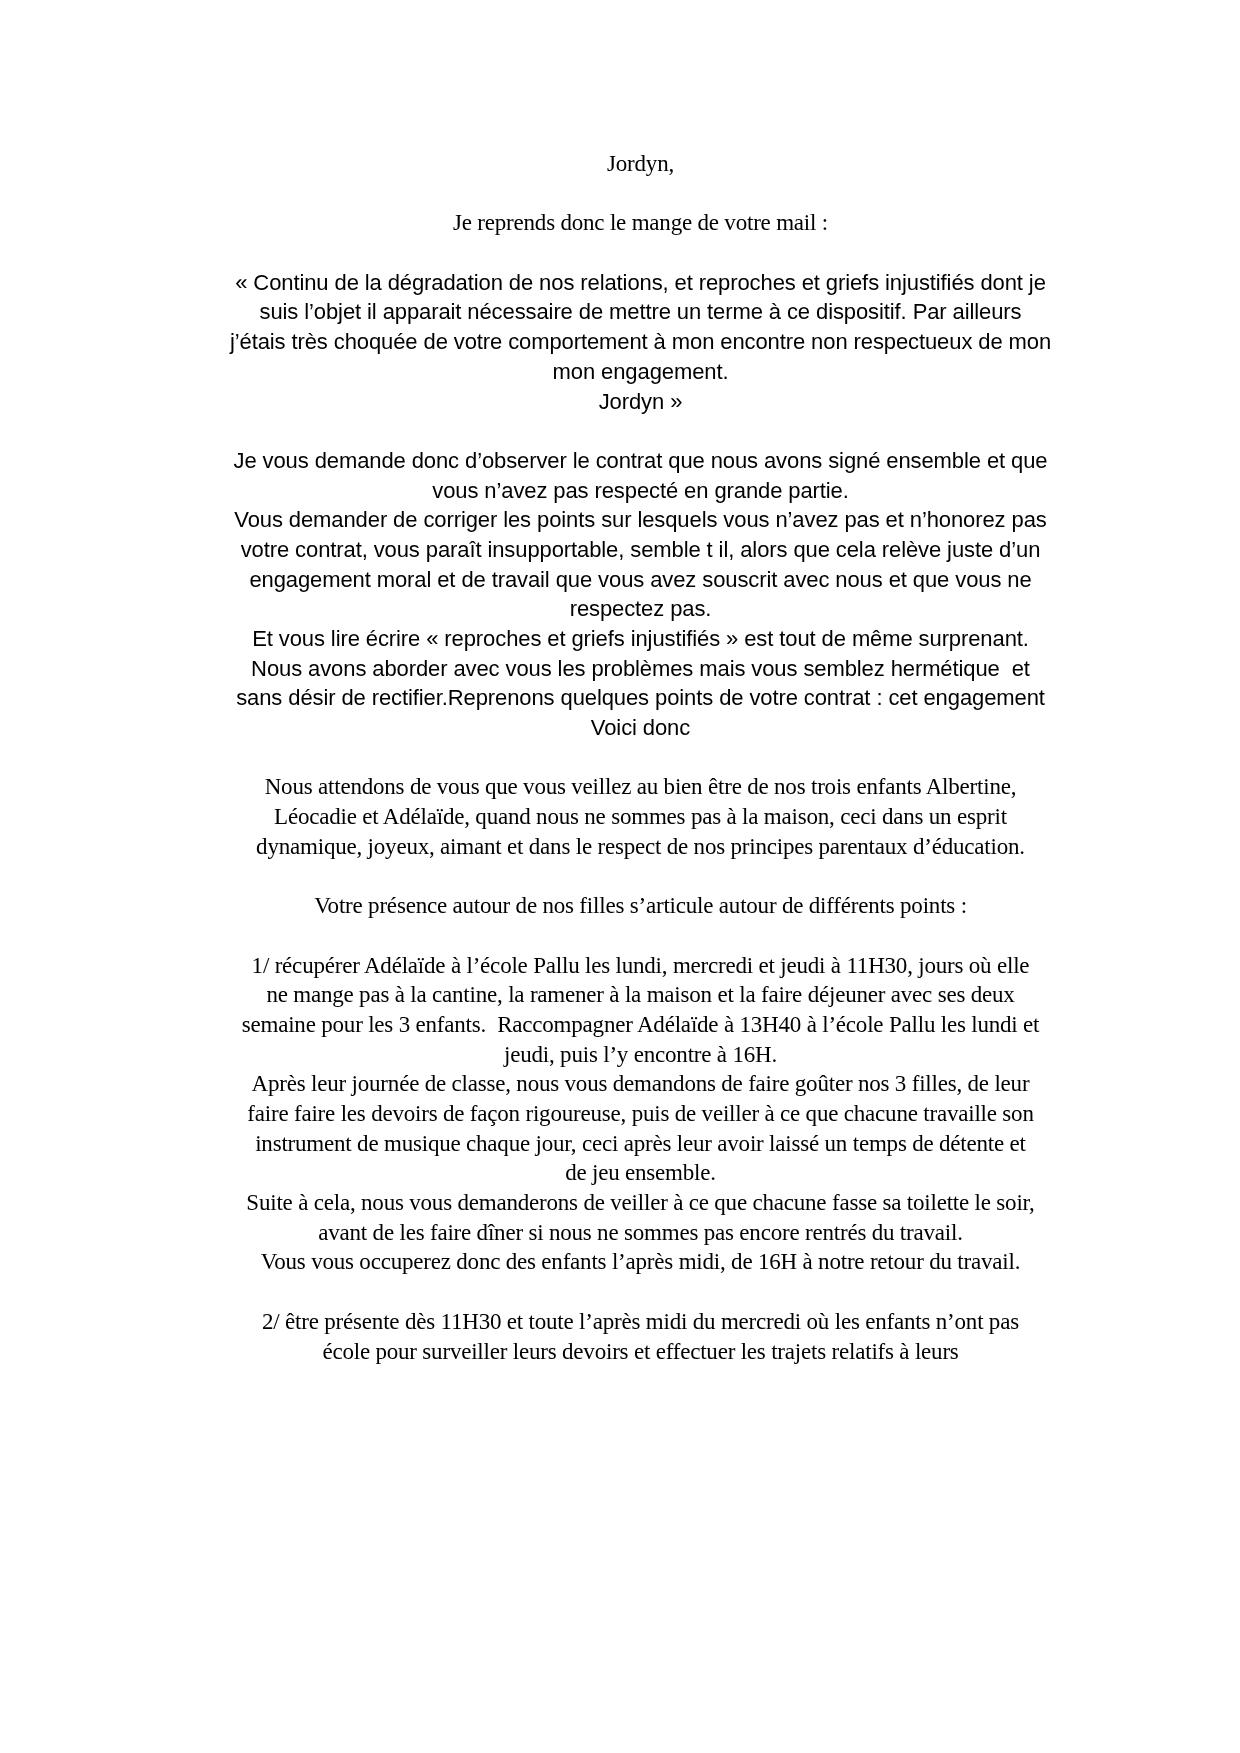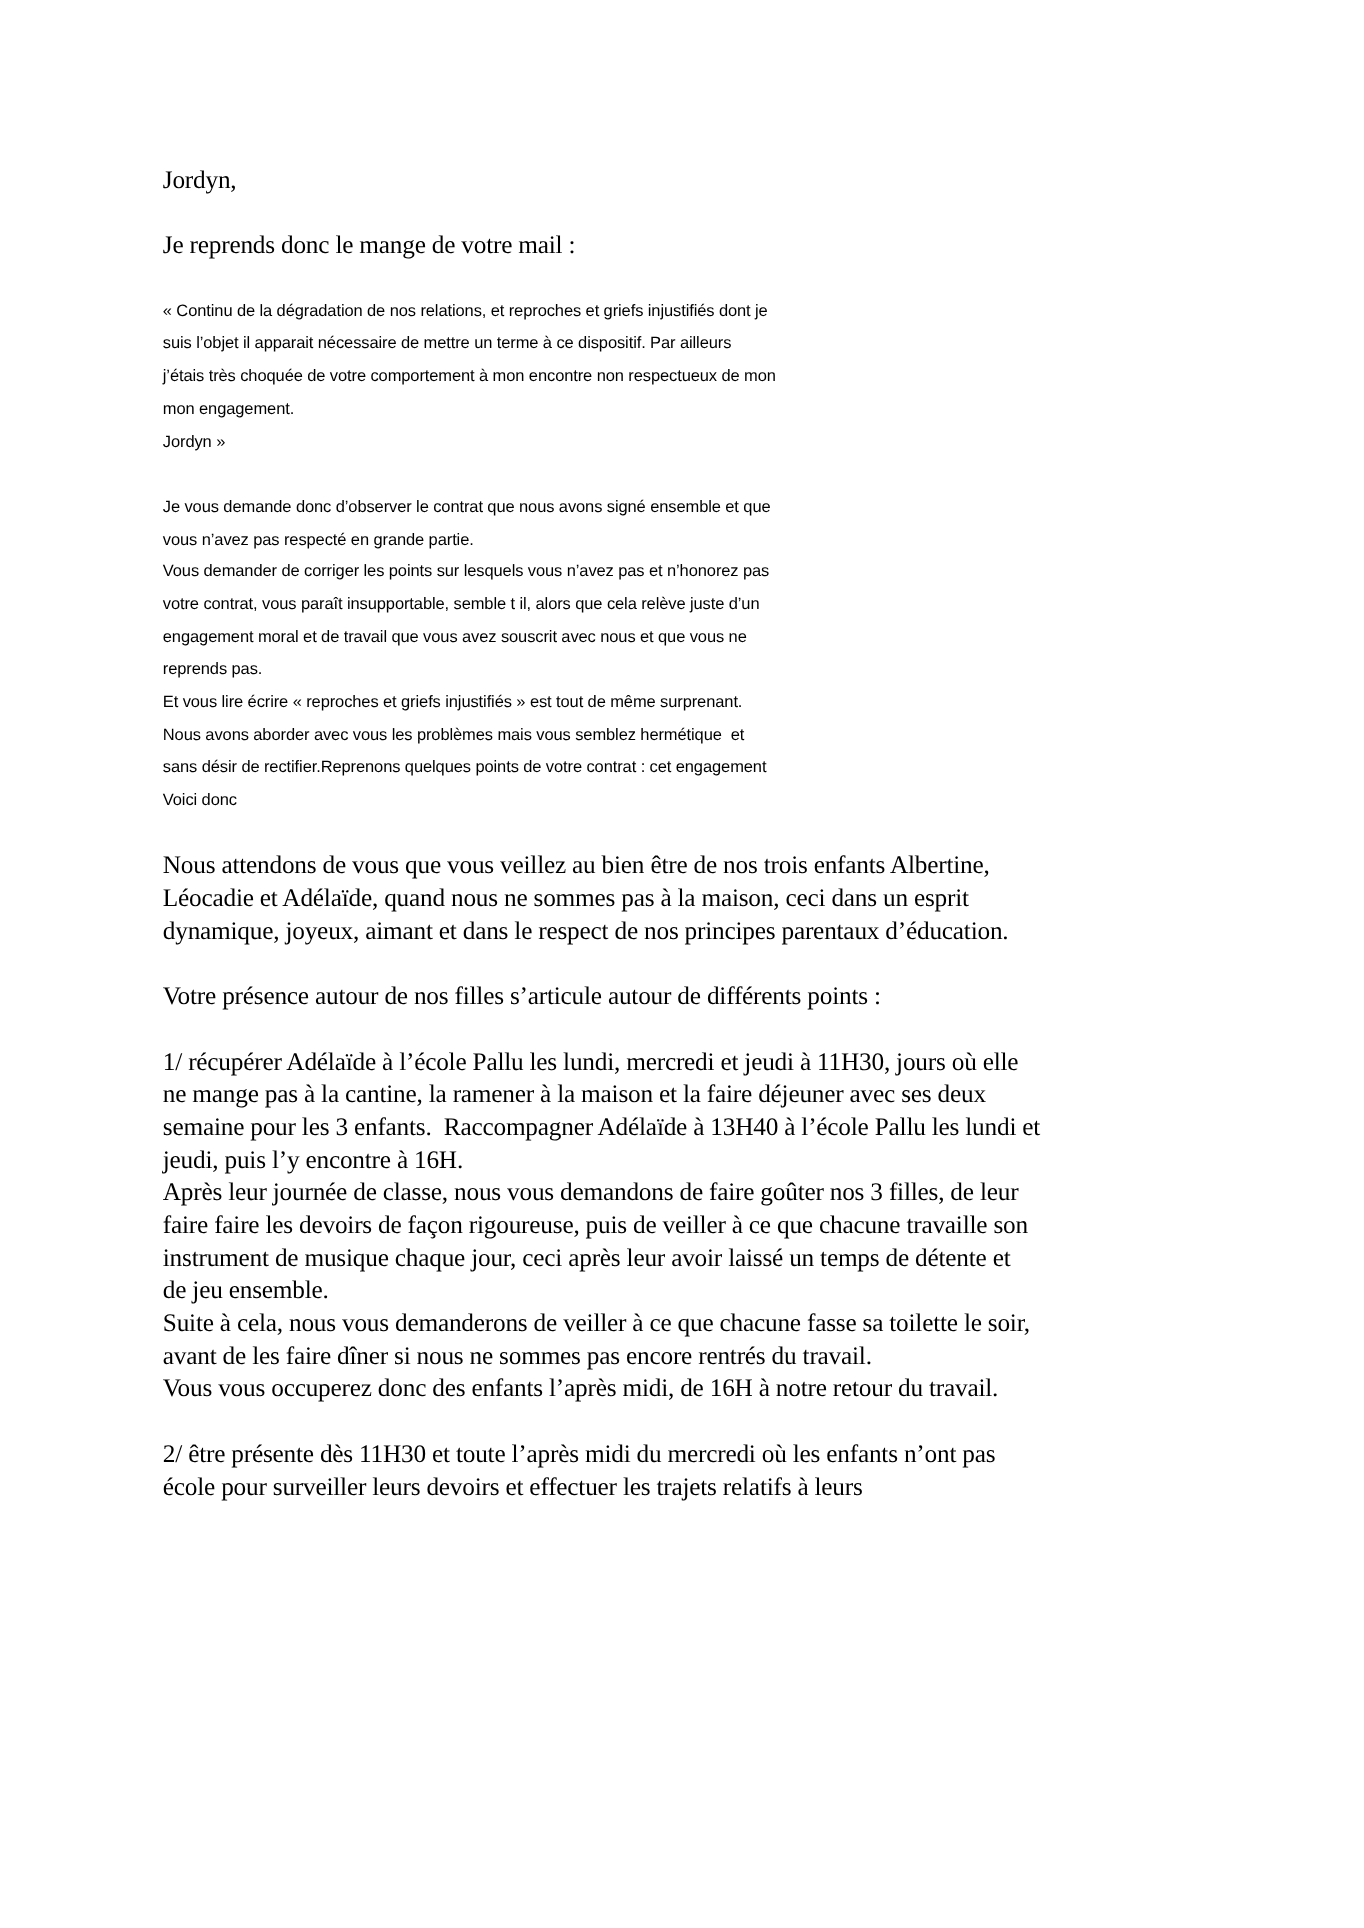--- a/index.html
+++ b/index.html
@@ -23,29 +23,30 @@
     position: absolute;
     top: 149px;
     left: 148px;
     width: 985px;
   }
   .block { margin: 0; }
   .line {
     height: 29.7px;
     line-height: 29.7px;
     white-space: pre;
+    text-align: center;
   }
   .font-serif .line {
     font-family: "Liberation Serif", "DejaVu Serif", serif;
     font-size: 23px;
     letter-spacing: -0.2px;
   }
   .font-sans .line {
     font-family: "Liberation Sans", "DejaVu Sans", sans-serif;
-    font-size: 15px;
+    font-size: 22px;
     letter-spacing: -0.1px;
   }
 </style>
 </head>
 <body>
 
 <div class="page">
   <div class="letter">
       <div class="block font-serif">
         <div class="line">Jordyn,</div>
@@ -62,21 +63,21 @@
         <div class="line">mon engagement.</div>
         <div class="line">Jordyn »</div>
         <div class="line">&nbsp;</div>
       </div>
       <div class="block font-sans">
         <div class="line">Je vous demande donc d’observer le contrat que nous avons signé ensemble et que</div>
         <div class="line">vous n’avez pas respecté en grande partie.</div>
         <div class="line">Vous demander de corriger les points sur lesquels vous n’avez pas et n’honorez pas</div>
         <div class="line">votre contrat, vous paraît insupportable, semble t il, alors que cela relève juste d’un</div>
         <div class="line">engagement moral et de travail que vous avez souscrit avec nous et que vous ne</div>
-        <div class="line">reprends pas.</div>
+        <div class="line">respectez pas.</div>
         <div class="line">Et vous lire écrire « reproches et griefs injustifiés » est tout de même surprenant.</div>
         <div class="line">Nous avons aborder avec vous les problèmes mais vous semblez hermétique  et</div>
         <div class="line">sans désir de rectifier.Reprenons quelques points de votre contrat : cet engagement</div>
         <div class="line">Voici donc</div>
         <div class="line">&nbsp;</div>
       </div>
       <div class="block font-serif">
         <div class="line">Nous attendons de vous que vous veillez au bien être de nos trois enfants Albertine,</div>
         <div class="line">Léocadie et Adélaïde, quand nous ne sommes pas à la maison, ceci dans un esprit</div>
         <div class="line">dynamique, joyeux, aimant et dans le respect de nos principes parentaux d’éducation.</div>

